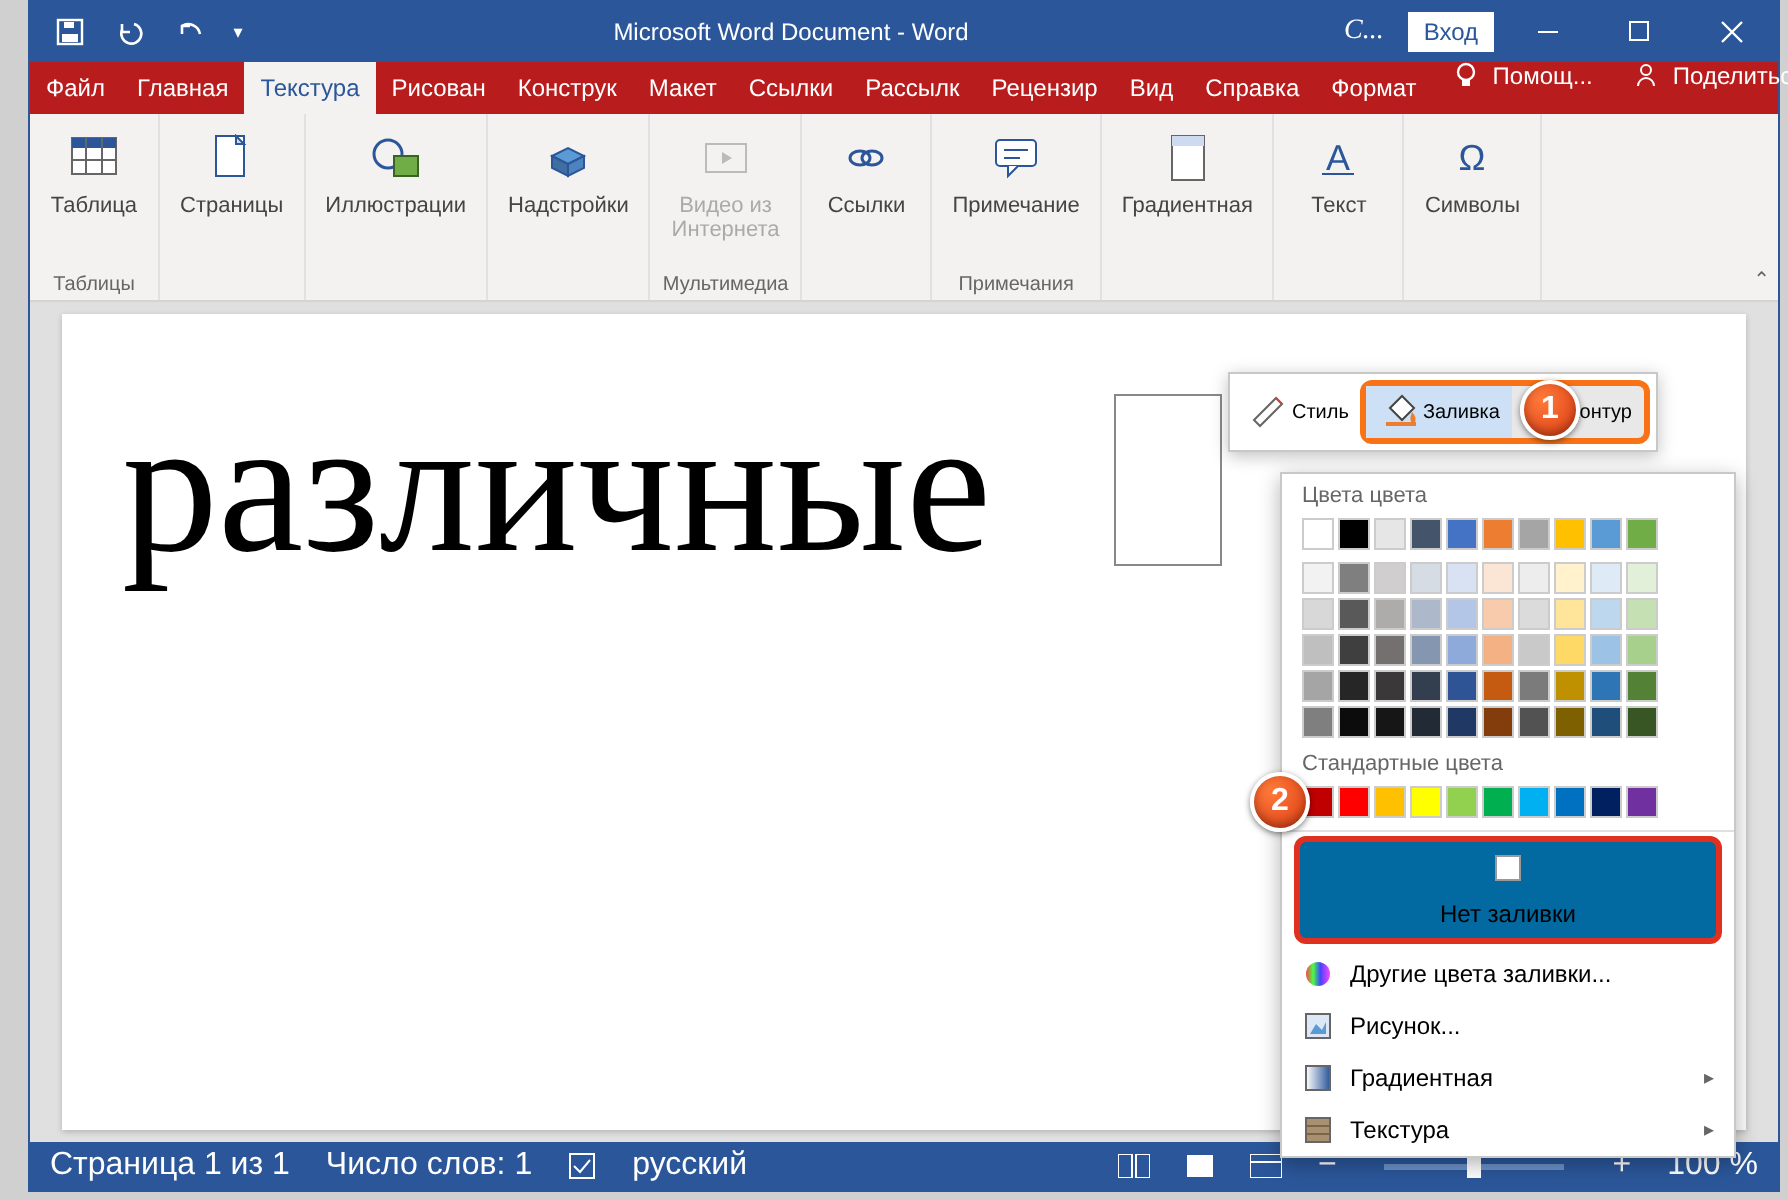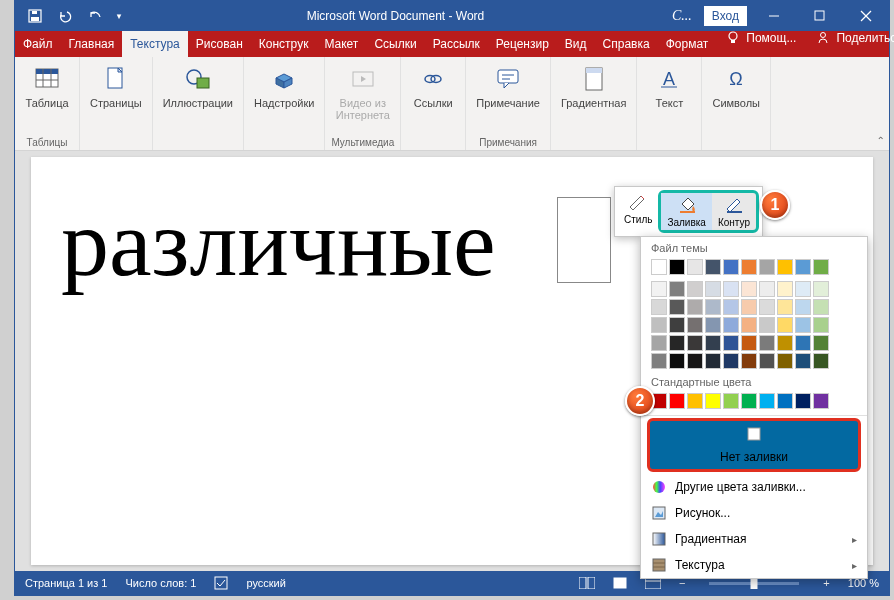--- a/index.html
+++ b/index.html
@@ -28,31 +28,31 @@
 .rbtn.disabled { color: #aaa; }
 .rbtn .icon { width: 28px; height: 28px; margin: 2px 0 4px; display: flex; align-items: center; justify-content: center; }
 .rbtn .lab { text-align: center; line-height: 1.1; }
 .collapse { position: absolute; right: 4px; bottom: 4px; font-size: 10px; color: #666; }
 
 .doc-area { position: relative; height: calc(100% - 30px - 26px - 94px - 24px); background: #e0e0e0; padding: 6px 16px; overflow: hidden; }
 .page { background: #fff; width: 100%; height: 100%; box-shadow: 0 1px 3px rgba(0,0,0,0.2); position: relative; }
 .big-text { font-family: "Times New Roman", serif; font-size: 96px; color: #000; position: absolute; top: 30px; left: 30px; }
 .text-cursor { position: absolute; top: 40px; left: 526px; width: 54px; height: 86px; border: 1px solid #888; }
 
-.statusbar { height: 24px; background: #2b579a; color: #fff; font-size: 11px; display: flex; align-items: center; padding: 0 10px; gap: 18px; }
+.statusbar { height: 24px; background: #2b579a; color: #fff; font-size: 16px; display: flex; align-items: center; padding: 0 10px; gap: 18px; }
 .statusbar .sep { flex: 1; }
 .statusbar .sb-item { display: flex; align-items: center; gap: 4px; }
 .zoom-slider { width: 90px; height: 3px; background: #6a8fc7; position: relative; margin: 0 6px; }
 .zoom-slider::after { content: ""; width: 7px; height: 11px; background: #fff; position: absolute; left: 50%; top: -4px; transform: translateX(-50%); }
 
 
 .mini-toolbar { position: absolute; top: 186px; left: 614px; background: #fff; border: 1px solid #c8c8c8; box-shadow: 0 2px 8px rgba(0,0,0,0.25); display: flex; padding: 3px; }
-.mini-btn { display: flex; flex-direction: column; align-items: center; font-size: 10px; padding: 2px 6px; }
+.mini-btn { display: flex; align-items: center; font-size: 10px; padding: 2px 6px; }
 .mini-btn .micon { width: 22px; height: 20px; margin-bottom: 2px; display:flex; align-items:center; justify-content:center; }
-.mini-group { display: flex; border: 3px solid #14b8a6; border-radius: 6px; background:#fff; }
+.mini-group { display: flex; border: 3px solid #f97316; border-radius: 6px; background:#fff; }
 .mini-group.highlighted { background: #e8e8e8; }
 
 .color-panel { position: absolute; top: 236px; left: 640px; width: 228px; background: #fff; border: 1px solid #c8c8c8; box-shadow: 0 3px 10px rgba(0,0,0,0.3); font-size: 12px; }
 .cp-section-label { padding: 5px 10px 3px; color: #666; font-size: 11px; }
 .cp-grid { display: grid; grid-template-columns: repeat(10, 16px); gap: 2px; padding: 2px 10px; }
 .cp-sw { width: 16px; height: 16px; border: 1px solid #ccc; }
 .cp-divider { height: 2px; }
 .cp-item { display: flex; align-items: center; gap: 8px; padding: 5px 10px; cursor: pointer; }
 .cp-item:hover, .cp-item.hover { background: #0369a1; flex-direction: column; }
 .cp-item .cp-icon { width: 16px; height: 16px; display:flex; align-items:center; justify-content:center; }
@@ -365,21 +365,21 @@
             <path d="M3 13 L13 3 L16 6 L6 16 Z" fill="#fff" stroke="#2b579a"></path>
             <rect x="3" y="15" width="15" height="2" fill="#2b579a"></rect>
           </svg>
         </div>
       <span>Контур</span>
     </div>
   </div>
 </div>
 
 <div class="color-panel">
-  <div class="cp-section-label">Файл темы</div>
+  <div class="cp-section-label">Цвета цвета</div>
   <div class="cp-grid" id="theme-row1">
       <div class="cp-sw" style="background: rgb(255, 255, 255);"></div>
       <div class="cp-sw" style="background: rgb(0, 0, 0);"></div>
       <div class="cp-sw" style="background: rgb(231, 230, 230);"></div>
       <div class="cp-sw" style="background: rgb(68, 84, 106);"></div>
       <div class="cp-sw" style="background: rgb(68, 114, 196);"></div>
       <div class="cp-sw" style="background: rgb(237, 125, 49);"></div>
       <div class="cp-sw" style="background: rgb(165, 165, 165);"></div>
       <div class="cp-sw" style="background: rgb(255, 192, 0);"></div>
       <div class="cp-sw" style="background: rgb(91, 155, 213);"></div>

